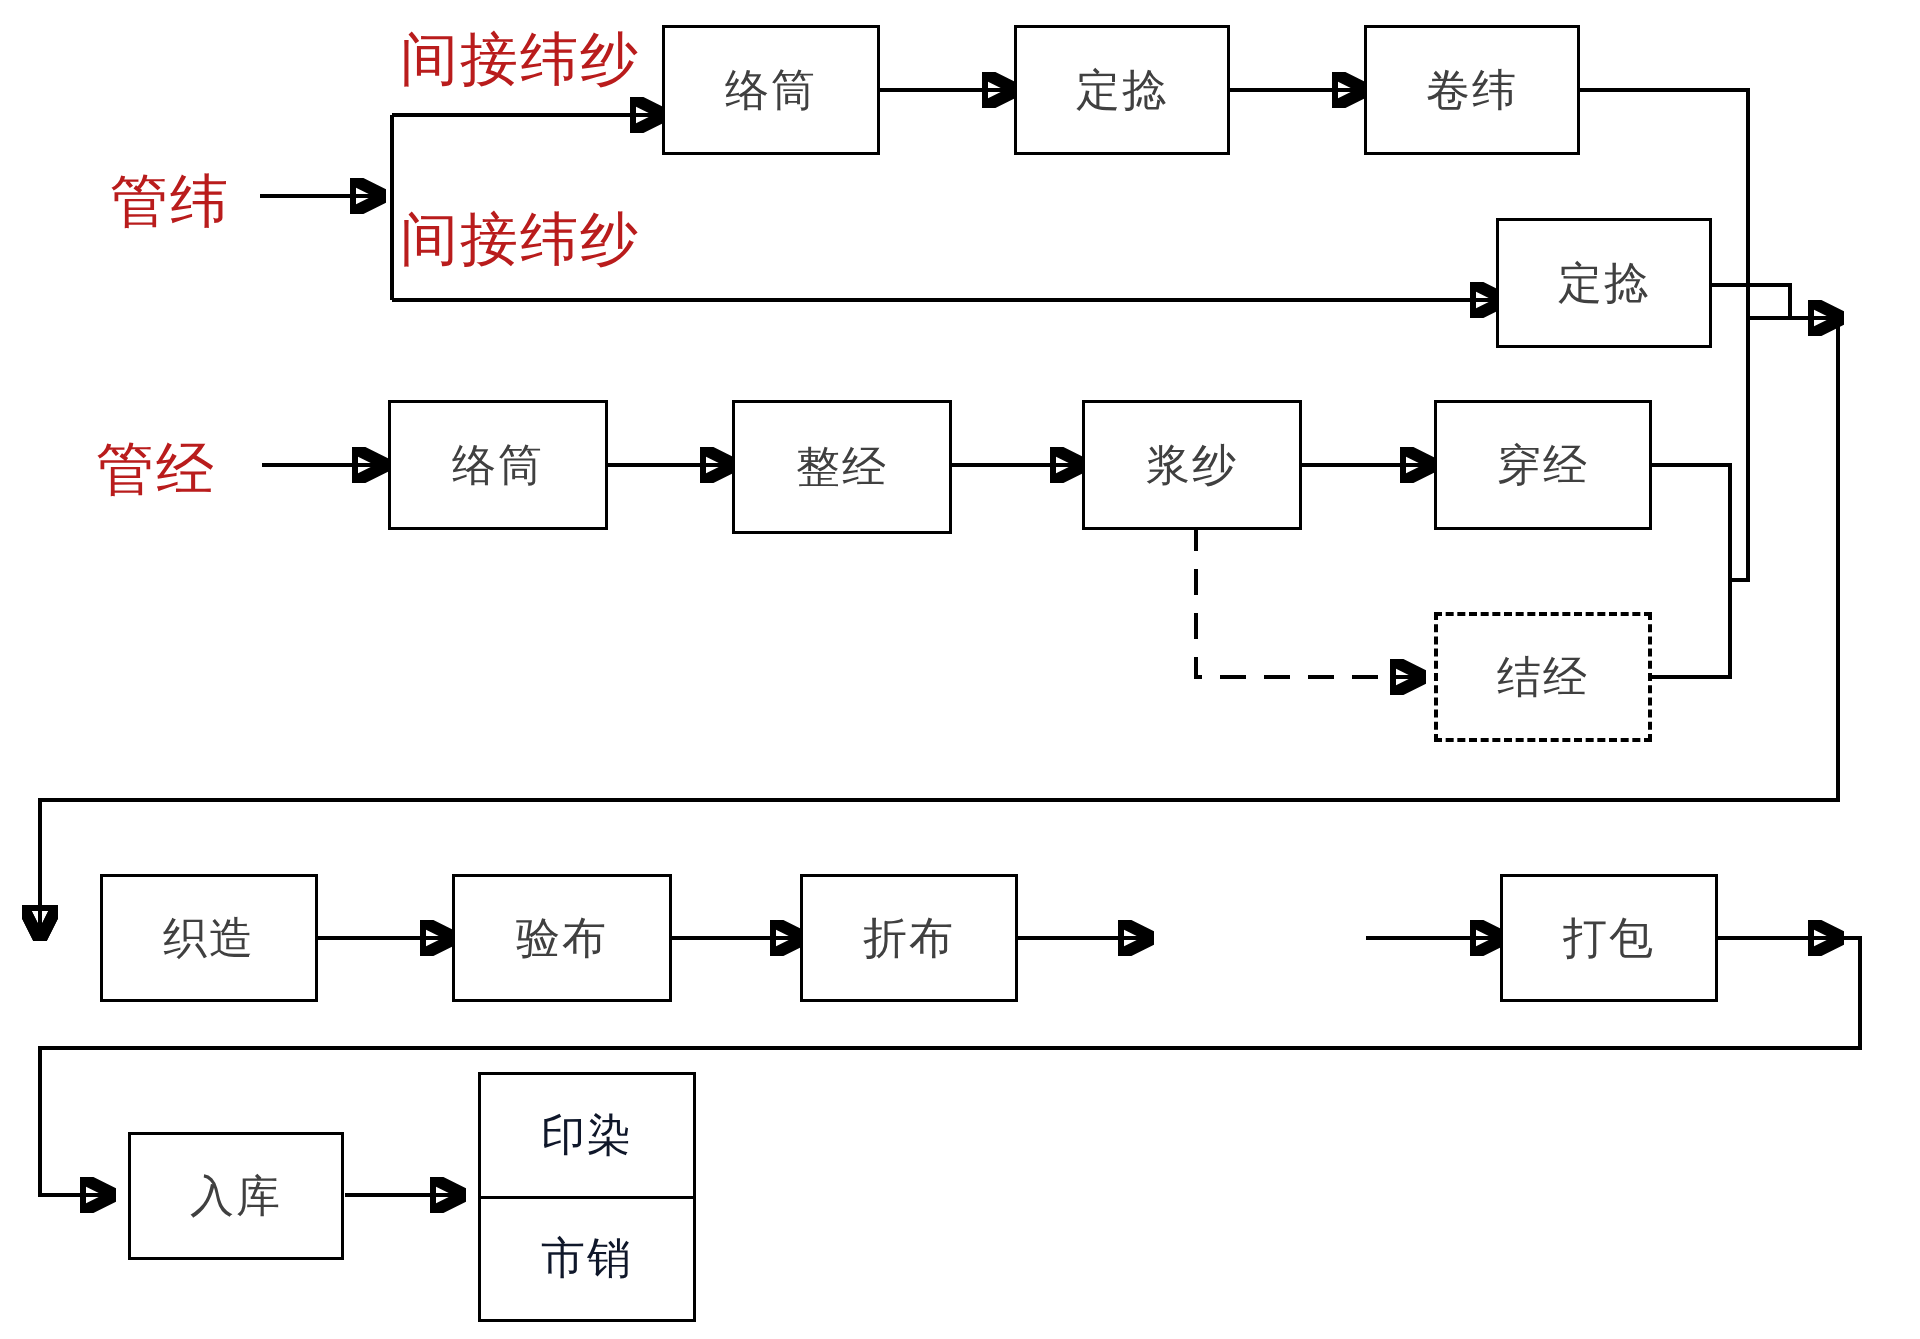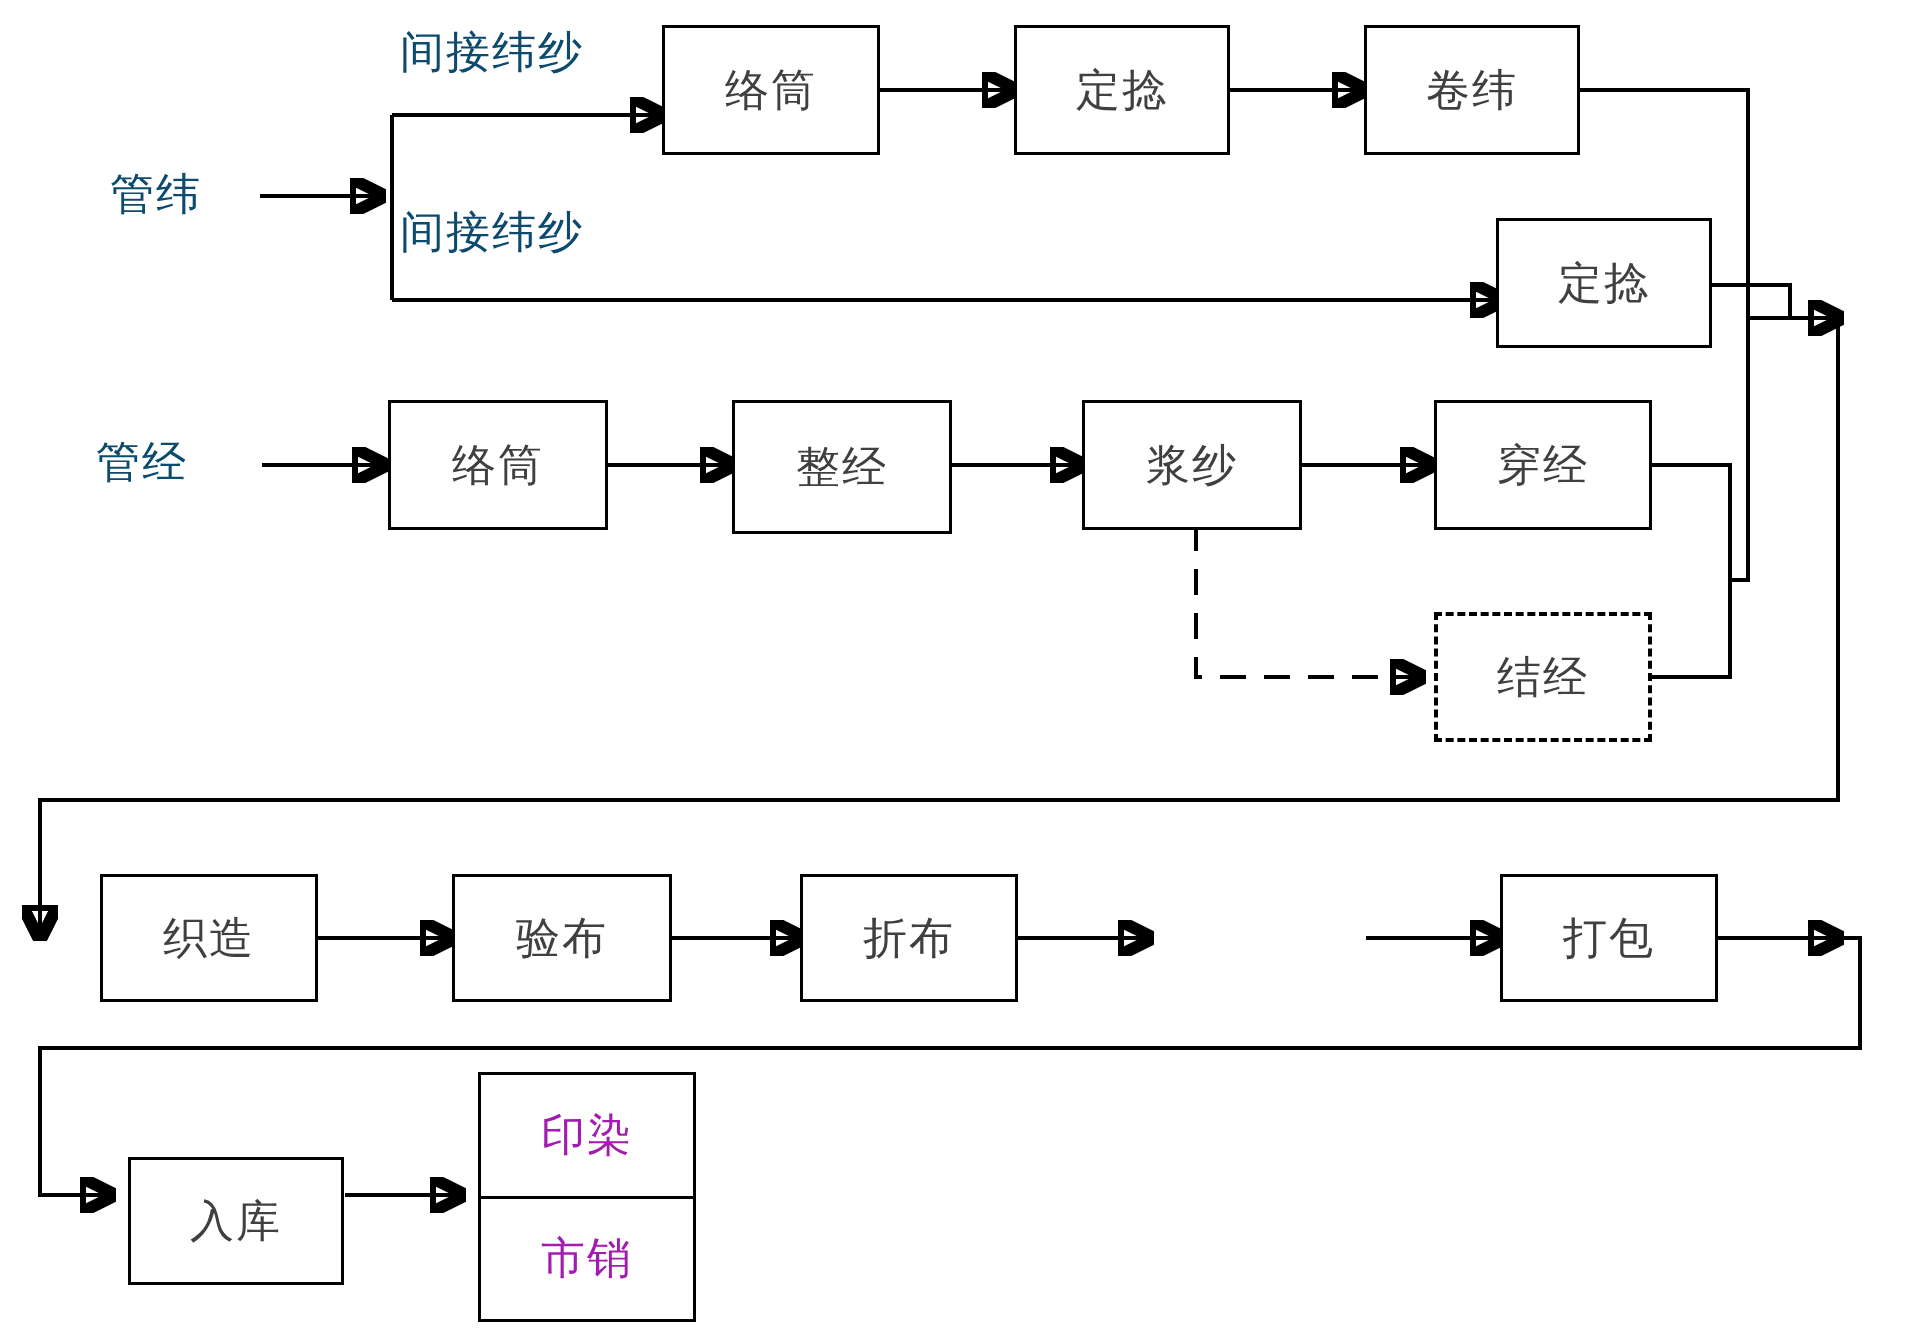--- a/index.html
+++ b/index.html
@@ -27,41 +27,41 @@
     color: #404040;
     line-height: 1;
     letter-spacing: 2px;
   }
   .node.dashed {
     border-style: dashed;
     border-width: 4px;
   }
   .label {
     position: absolute;
-    font-size: 44px;
-    color: #0c4a6e;
+    font-size: 58px;
+    color: #b91c1c;
     line-height: 1;
     letter-spacing: 2px;
     white-space: nowrap;
   }
   .stacked {
     position: absolute;
     box-sizing: border-box;
     border: 3px solid #000;
     background: #fff;
     display: flex;
     flex-direction: column;
   }
   .stacked .cell {
     flex: 1 1 0;
     display: flex;
     align-items: center;
     justify-content: center;
     font-size: 44px;
-    color: #a21caf;
+    color: #0f172a;
     letter-spacing: 2px;
   }
   .stacked .cell + .cell {
     border-top: 3px solid #000;
   }
   svg.wires {
     position: absolute;
     left: 0;
     top: 0;
     width: 1920px;
@@ -151,19 +151,19 @@
   <div class="node" style="left:732px; top:400px; width:220px; height:134px;">整经</div>
   <div class="node" style="left:1082px; top:400px; width:220px; height:130px;">浆纱</div>
   <div class="node" style="left:1434px; top:400px; width:218px; height:130px;">穿经</div>
   <div class="node dashed" style="left:1434px; top:612px; width:218px; height:130px;">结经</div>
 
   <div class="node" style="left:100px; top:874px; width:218px; height:128px;">织造</div>
   <div class="node" style="left:452px; top:874px; width:220px; height:128px;">验布</div>
   <div class="node" style="left:800px; top:874px; width:218px; height:128px;">折布</div>
   <div class="node" style="left:1500px; top:874px; width:218px; height:128px;">打包</div>
 
-  <div class="node" style="left:128px; top:1132px; width:216px; height:128px;margin-top:25px;">入库</div>
+  <div class="node" style="left:128px; top:1132px; width:216px; height:128px;">入库</div>
   <div class="stacked" style="left:478px; top:1072px; width:218px; height:250px;">
     <div class="cell">印染</div>
     <div class="cell">市销</div>
   </div>
 
 </div>
 
 </body></html>

